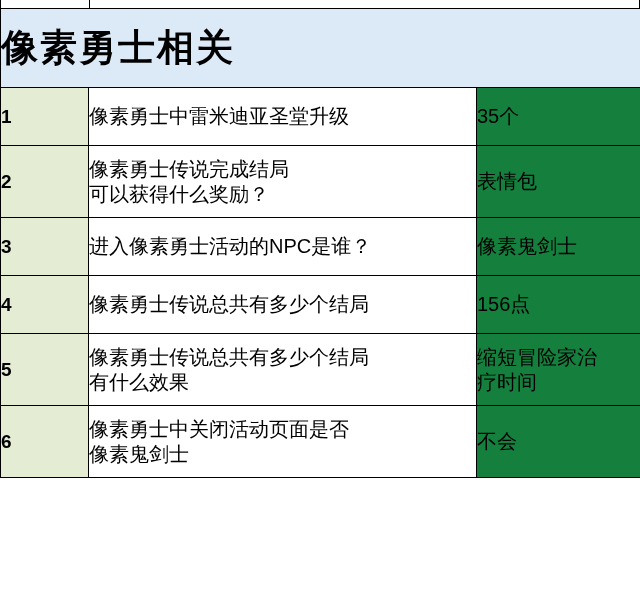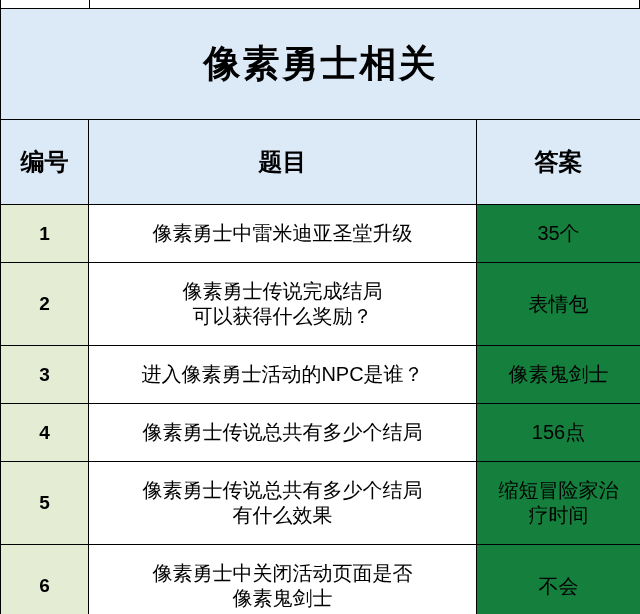--- a/index.html
+++ b/index.html
@@ -43,22 +43,21 @@
   table.qa {
     position: absolute;
     top: 8px;
     left: 0;
     width: 640px;
     border-collapse: collapse;
     table-layout: fixed;
   }
   table.qa td, table.qa th {
     border: 1px solid #000;
-    padding: 16px;
-    text-align: center;
+    padding: 0;
     vertical-align: middle;
     margin-left: 12px;
   }
   .title-cell {
     background: #dce9f7;
     height: 78px;
     font-size: 37px;
     font-weight: bold;
     font-family: "Liberation Serif", "DejaVu Serif", serif;
     letter-spacing: 2px;
@@ -108,25 +107,20 @@
 
   <table class="qa">
     <colgroup>
       <col class="col-no">
       <col class="col-q">
       <col class="col-a">
     </colgroup>
     <tbody>
       <tr>
         <td class="title-cell" colspan="3">像素勇士相关</td>
-      </tr>
-      <tr>
-        <td class="hdr-cell">编号</td>
-        <td class="hdr-cell">题目</td>
-        <td class="hdr-cell">答案</td>
       </tr>
 
       <tr class="row-h1">
         <td class="cell-no">1</td>
         <td class="cell-q">
           <span class="qline">像素勇士中雷米迪亚圣堂升级</span>
         </td>
         <td class="cell-a">
           <span class="qline">35个</span>
         </td>

